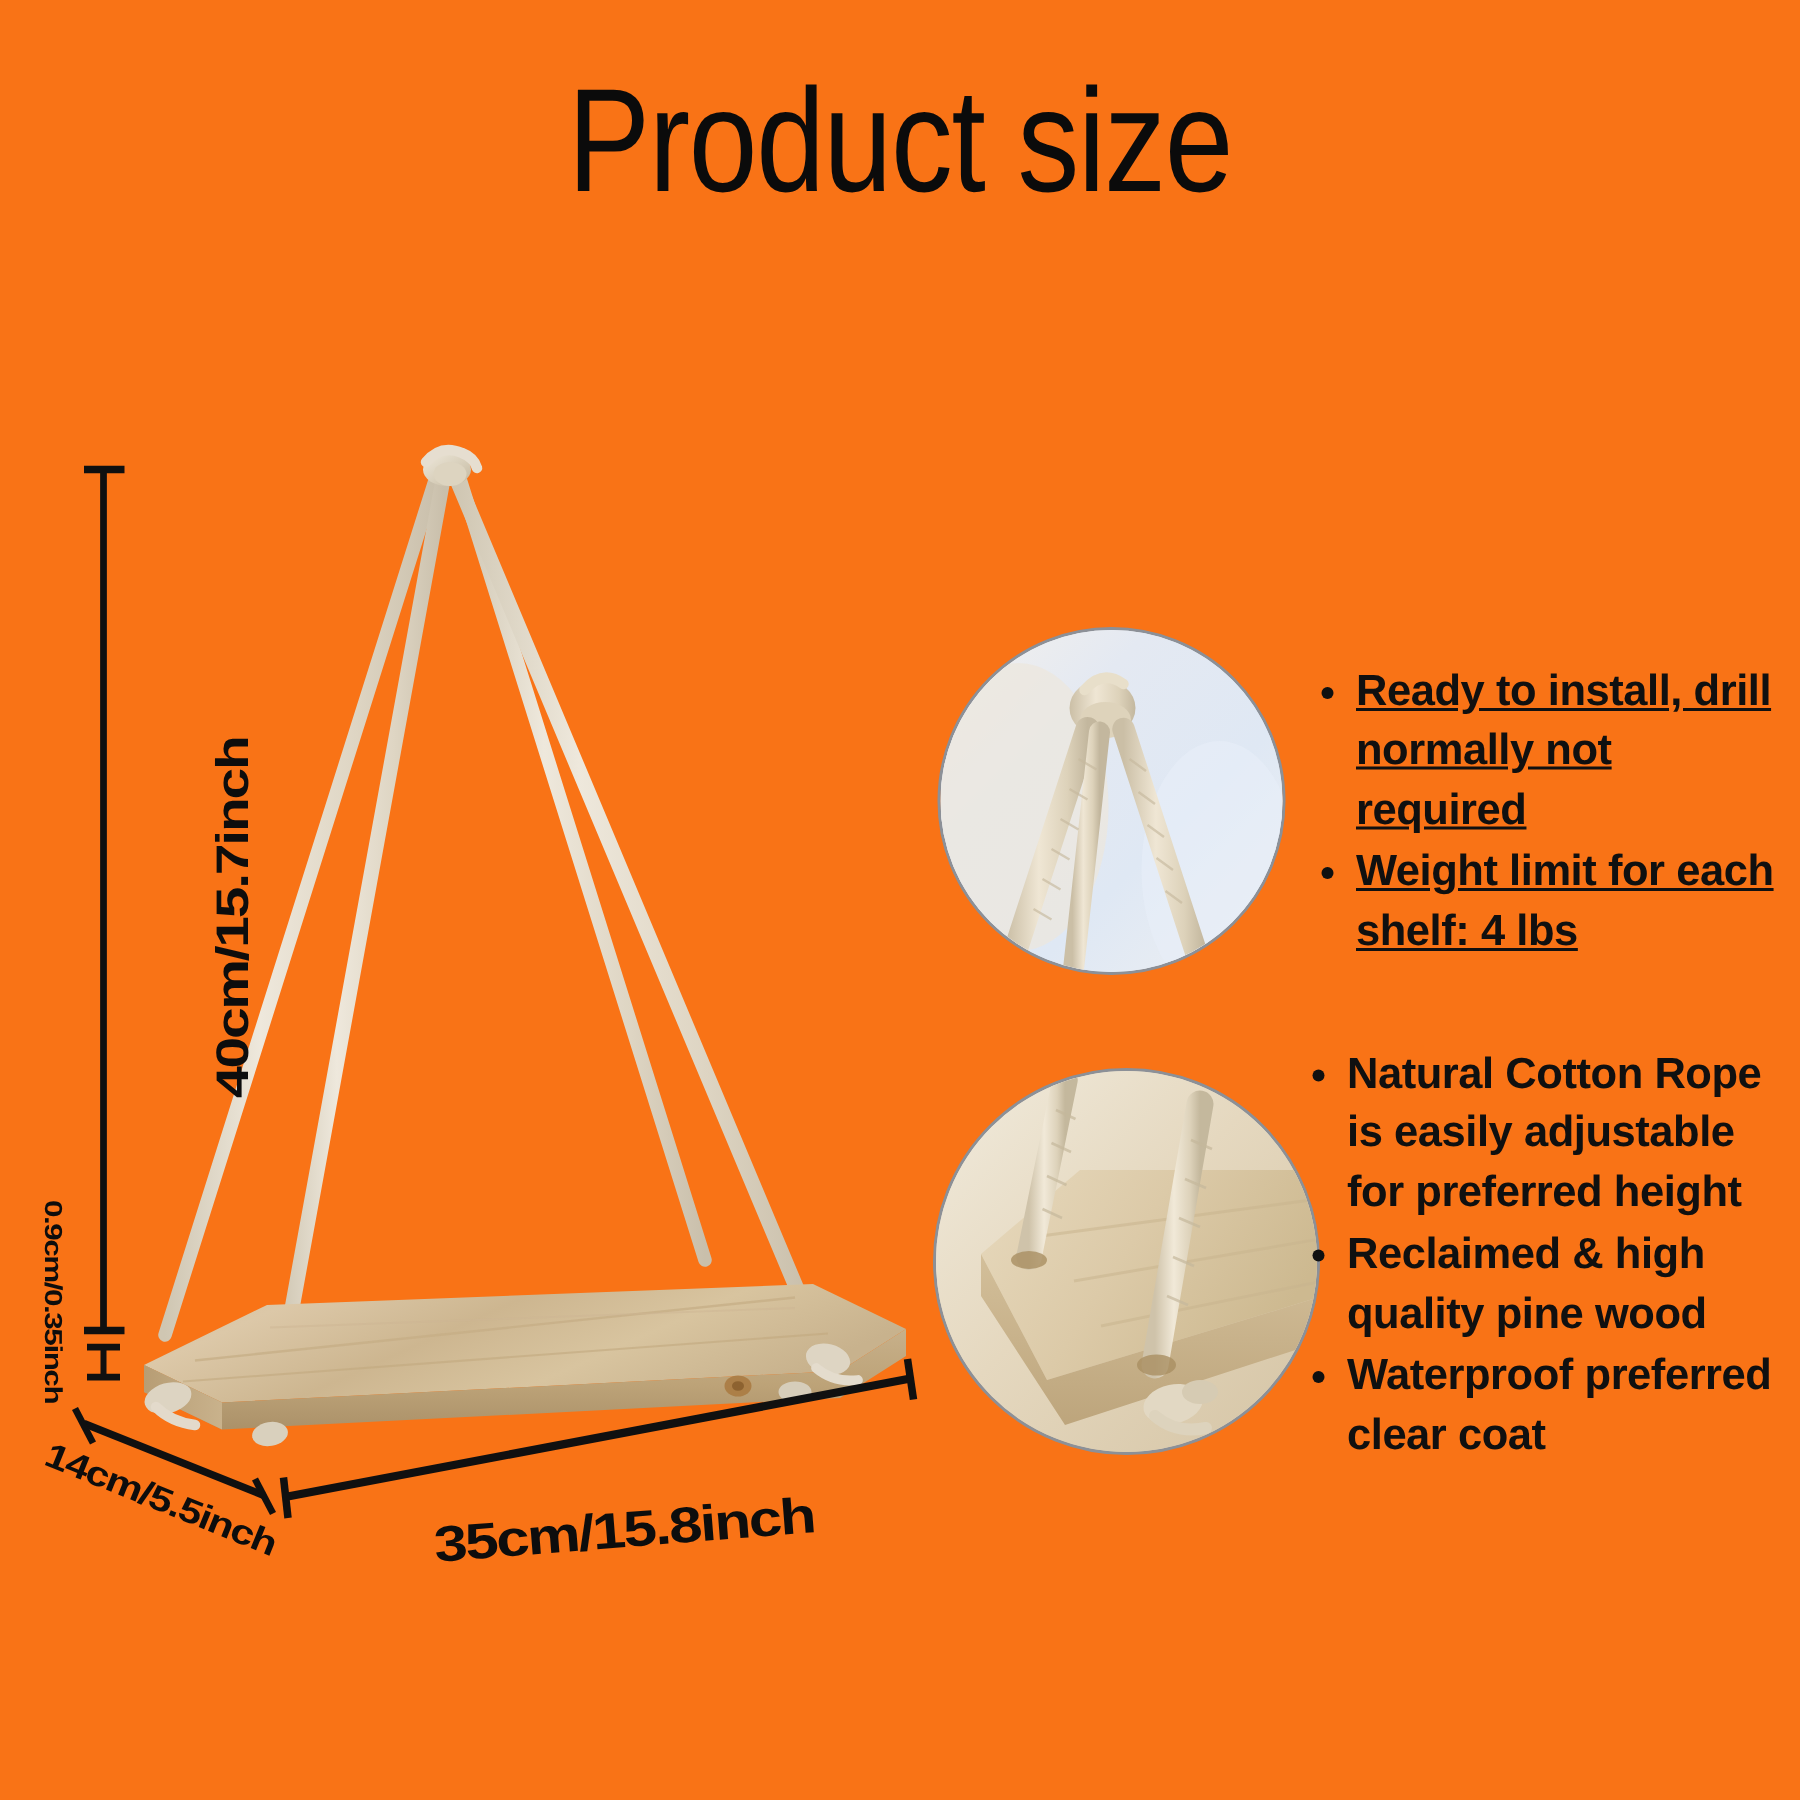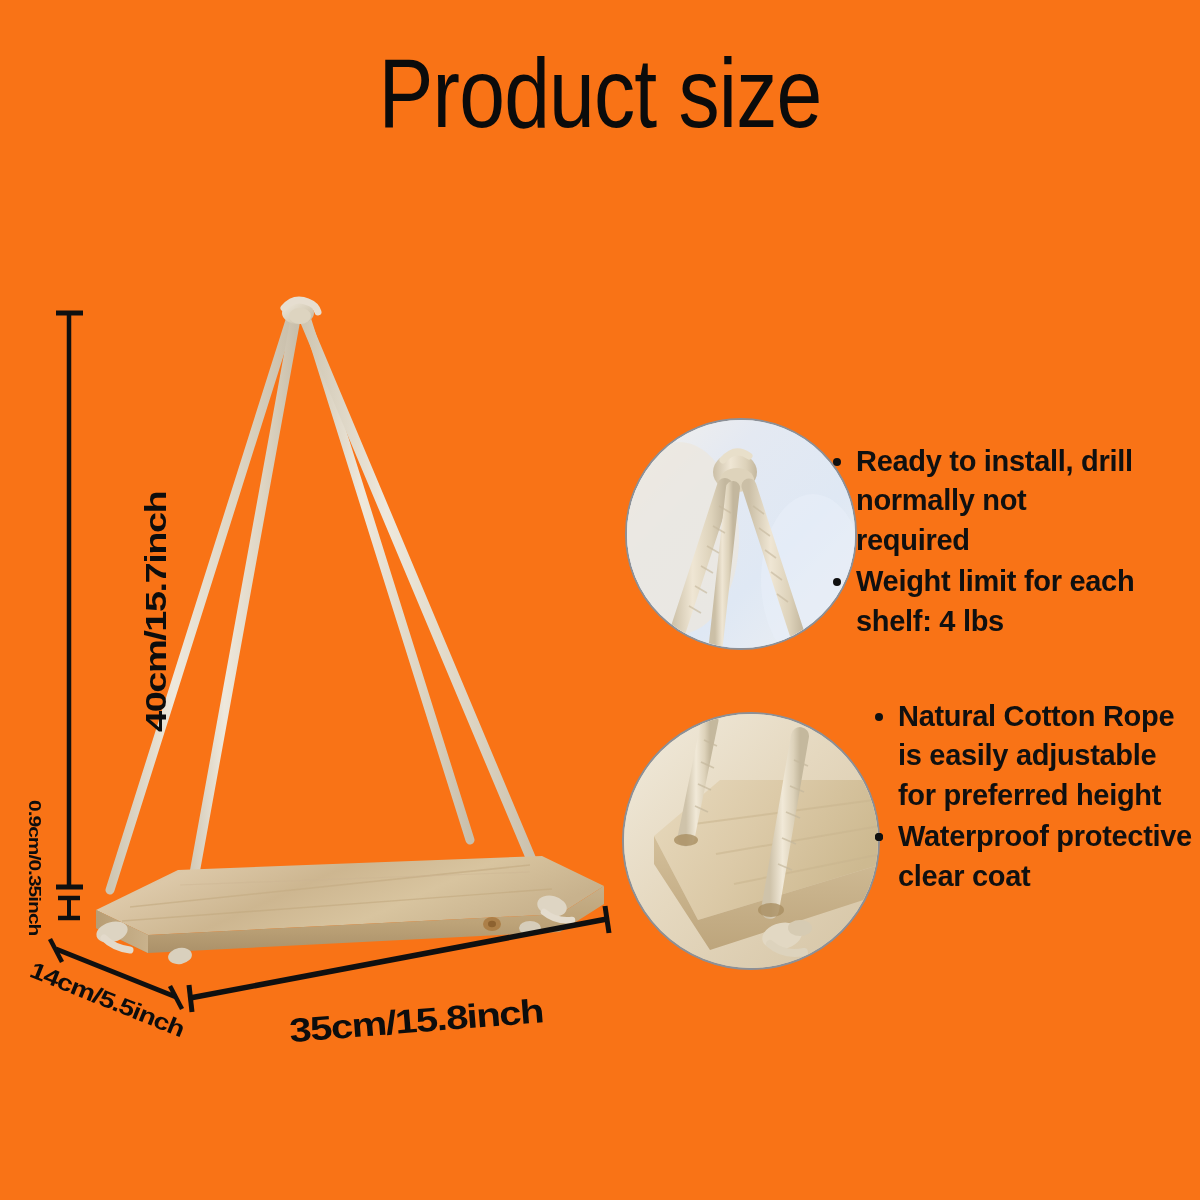--- a/index.html
+++ b/index.html
@@ -134,23 +134,24 @@
   .feature-list li .bullet-dot {
     position: absolute;
     left: 3px;
     top: 16px;
     width: 8px;
     height: 8px;
     background: #101010;
     border-radius: 50%;
   }
   #features-install {
-    left: 830px;
+    left: 878px;
     top: 442px;
     width: 312px;
+    text-decoration: underline;
   }
   #features-material {
     left: 872px;
     top: 697px;
     width: 322px;
   }
 </style>
 </head>
 <body>
 
@@ -364,20 +365,21 @@
     </svg>
   </div>
 
   <ul class="feature-list" id="features-material">
     <li>
       <span class="bullet-dot"></span>
       <span>Natural Cotton Rope is easily adjustable for preferred height</span>
     </li>
     <li>
       <span class="bullet-dot"></span>
-    </li>
-    <li>
-      <span class="bullet-dot"></span>
-      <span>Waterproof protective clear coat</span>
+      <span>Reclaimed &amp; high quality pine wood</span>
+    </li>
+    <li>
+      <span class="bullet-dot"></span>
+      <span>Waterproof preferred clear coat</span>
     </li>
   </ul>
 
 </div>
 
 </body></html>

